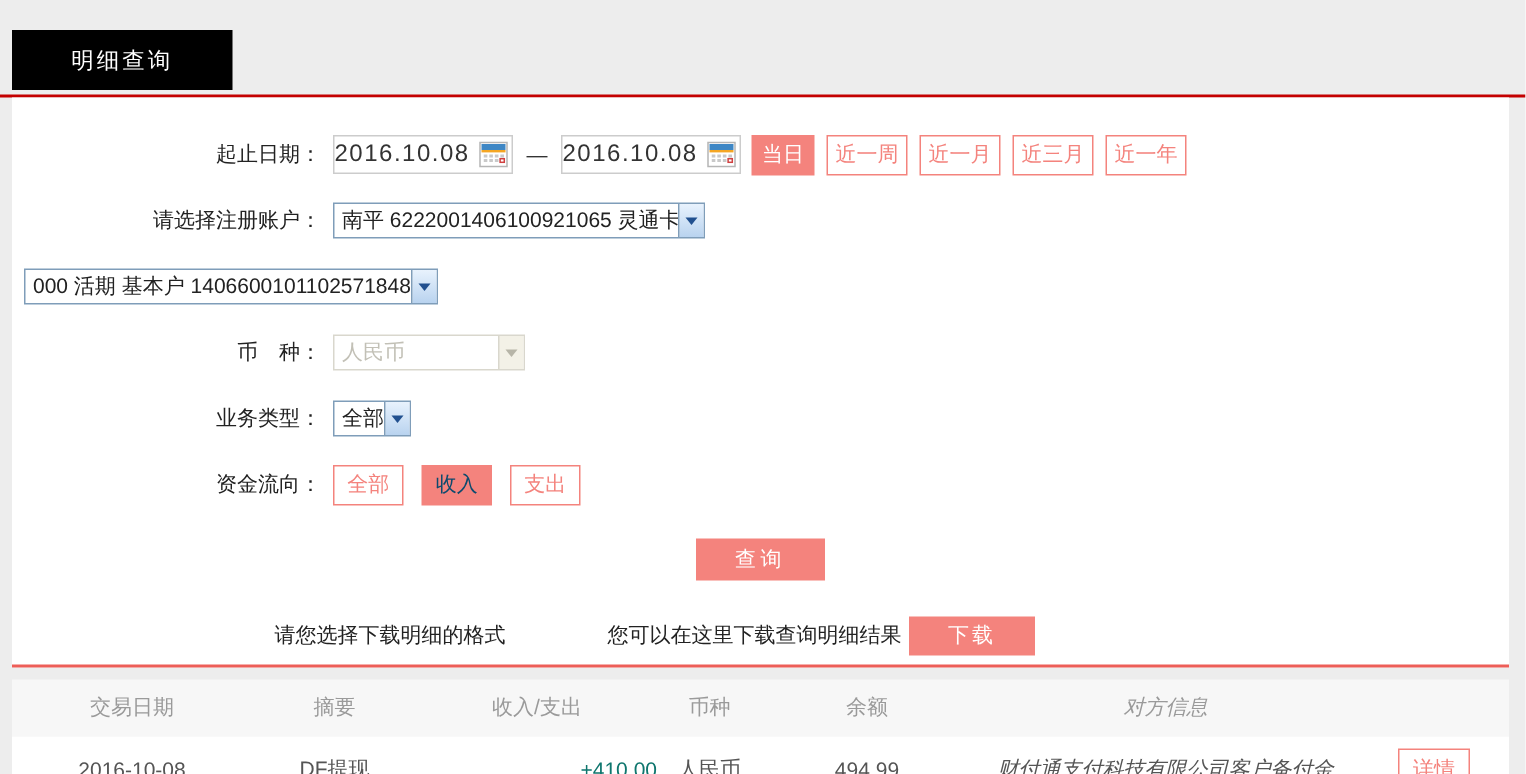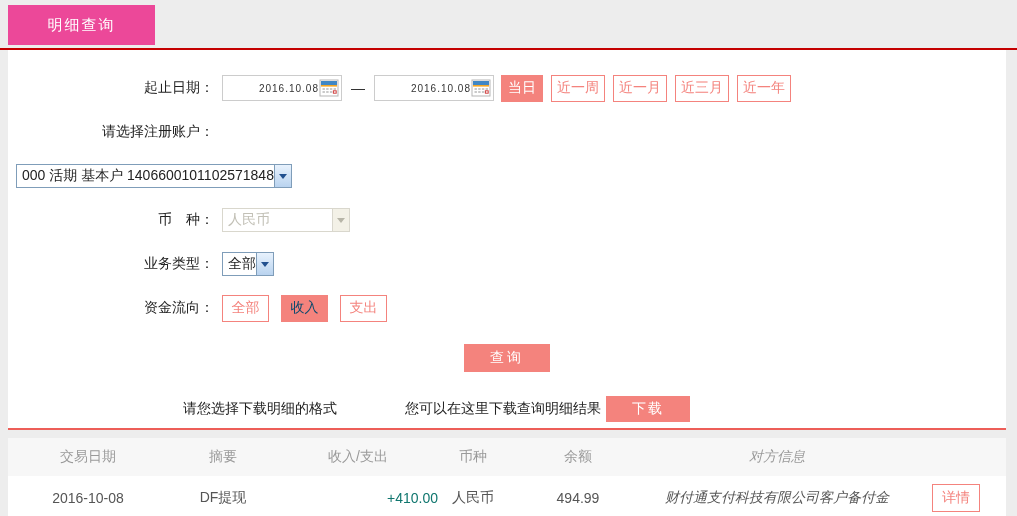--- a/index.html
+++ b/index.html
@@ -3,40 +3,40 @@
 <meta charset="utf-8">
 <style>
   * { margin:0; padding:0; box-sizing:border-box; }
   html,body { width:1017px; height:516px; overflow:hidden; }
   body { background:#ededed; font-family:"Liberation Sans","DejaVu Sans",sans-serif; font-size:14px; color:#222; }
 
   
   .header { height:45px; border-bottom:2px solid #c40000; padding-left:8px; }
   .tab-active {
     display:flex; align-items:center; justify-content:center;
-    width:147px; height:40px; margin-top:5px;
-    background:#ec4899; color:#fff; font-size:15px; letter-spacing:2px; cursor:pointer;
+    width:147px; height:40px; margin-top:20px;
+    background:#000000; color:#fff; font-size:15px; letter-spacing:2px; cursor:pointer;
   }
 
   
   .panel {
     width:998px; margin-left:8px; background:#fff;
     border-bottom:2px solid #ed5e58;
     padding:16px 0 6px 0;
   }
   .frow { display:flex; align-items:center; height:44px; }
   .flabel { width:206px; text-align:right; color:#222; white-space:nowrap; }
   .fcontent { display:flex; align-items:center; margin-left:8px; }
 
   
   .date-box {
     width:120px; height:26px; border:1px solid #ccc; background:#fff;
     display:flex; align-items:center; cursor:pointer;
   }
-  .date-text { flex:1; text-align:right; font-size:10px; color:#333; letter-spacing:1px; }
+  .date-text { flex:1; text-align:left; font-size:16px; color:#333; letter-spacing:1px; }
   .cal-icon { width:20px; height:20px; margin-right:2px; flex:none; }
   .dash { margin:0 9px; color:#333; }
 
   
   .qbtn {
     height:27px; padding:0 5px; margin-left:8px;
     display:inline-flex; align-items:center; justify-content:center;
     font-size:14px; cursor:pointer; white-space:nowrap;
   }
   .qbtn.solid { background:#f4837d; color:#fff; margin-left:7px; padding:0 7px; }
@@ -165,20 +165,26 @@
       <div class="qbtn solid">当日</div>
       <div class="qbtn line">近一周</div>
       <div class="qbtn line">近一月</div>
       <div class="qbtn line">近三月</div>
       <div class="qbtn line">近一年</div>
     </div>
   </div>
 
   <div class="frow">
     <div class="flabel">请选择注册账户：</div>
+    <div class="fcontent">
+      <div class="sel w-register">
+        <span class="sel-text">南平 6222001406100921065 灵通卡</span>
+        <span class="sel-arrow"></span>
+      </div>
+    </div>
   </div>
 
   <div class="frow">
     <div class="fcontent">
       <div class="sel w-sub">
         <span class="sel-text">000 活期 基本户 1406600101102571848</span>
         <span class="sel-arrow"></span>
       </div>
     </div>
   </div>

